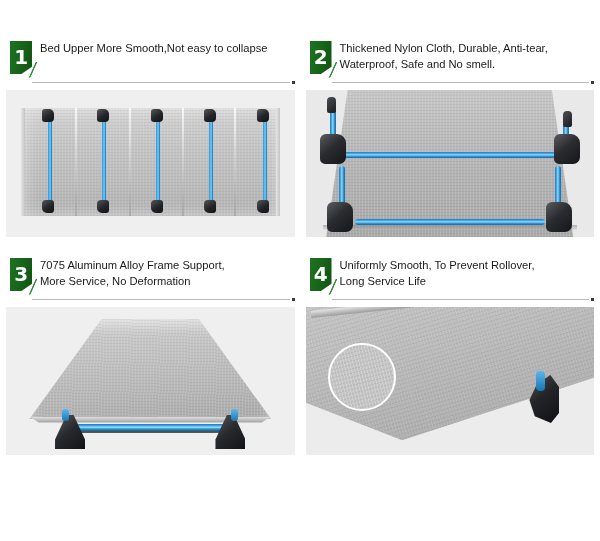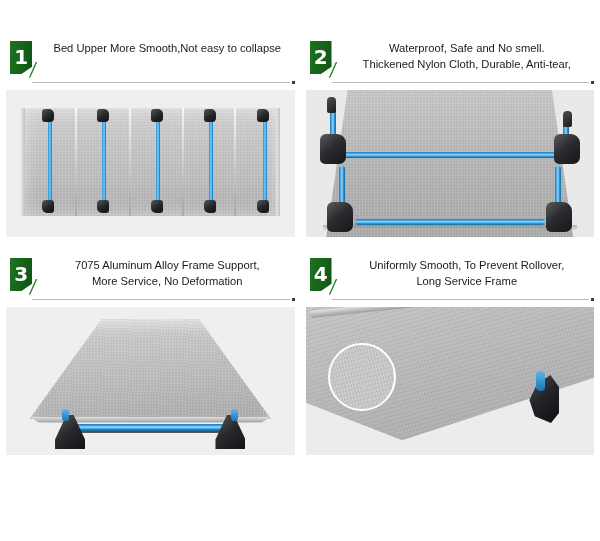--- a/index.html
+++ b/index.html
@@ -76,21 +76,20 @@
     transform: skewX(-24deg);
     border-radius: 0 0 2px 0;
   }
 
   .head-text { flex: 1 1 auto; min-width: 0; padding-top: 1px; }
   .head-line {
     color: #1a1a1a;
     font-size: 11.2px;
     line-height: 15.5px;
     white-space: nowrap;
-    text-align: center;
   }
 
   .rule {
     position: relative;
     margin: 4px 0 0 26px;
     height: 3px;
   }
   .rule .bar {
     position: absolute;
     left: 0; right: 5px; top: 1px;
@@ -353,22 +352,22 @@
     </div>
 
     <div class="feature">
       <div class="feat-head">
         <div class="badge">
           <div class="body"></div>
           <div class="num">2</div>
           <div class="tail"></div>
         </div>
         <div class="head-text">
+          <div class="head-line">Thickened Nylon Cloth, Durable, Anti-tear,</div>
           <div class="head-line">Waterproof, Safe and No smell.</div>
-          <div class="head-line">Thickened Nylon Cloth, Durable, Anti-tear,</div>
         </div>
       </div>
       <div class="rule">
         <div class="bar"></div>
         <div class="dot"></div>
       </div>
 
       <div class="photo tall p2">
         <div class="cloth"></div>
         <div class="seam" style="top:43%"></div>
@@ -426,21 +425,21 @@
 
     <div class="feature">
       <div class="feat-head">
         <div class="badge">
           <div class="body"></div>
           <div class="num">4</div>
           <div class="tail"></div>
         </div>
         <div class="head-text">
           <div class="head-line">Uniformly Smooth, To Prevent Rollover,</div>
-          <div class="head-line">Long Service Frame</div>
+          <div class="head-line">Long Service Life</div>
         </div>
       </div>
       <div class="rule">
         <div class="bar"></div>
         <div class="dot"></div>
       </div>
 
       <div class="photo tall2 p4">
         <div class="surface"></div>
         <div class="edge" style="left:2%;top:3%;width:84%;height:7px;transform:rotate(-6deg);transform-origin:left center;"></div>

